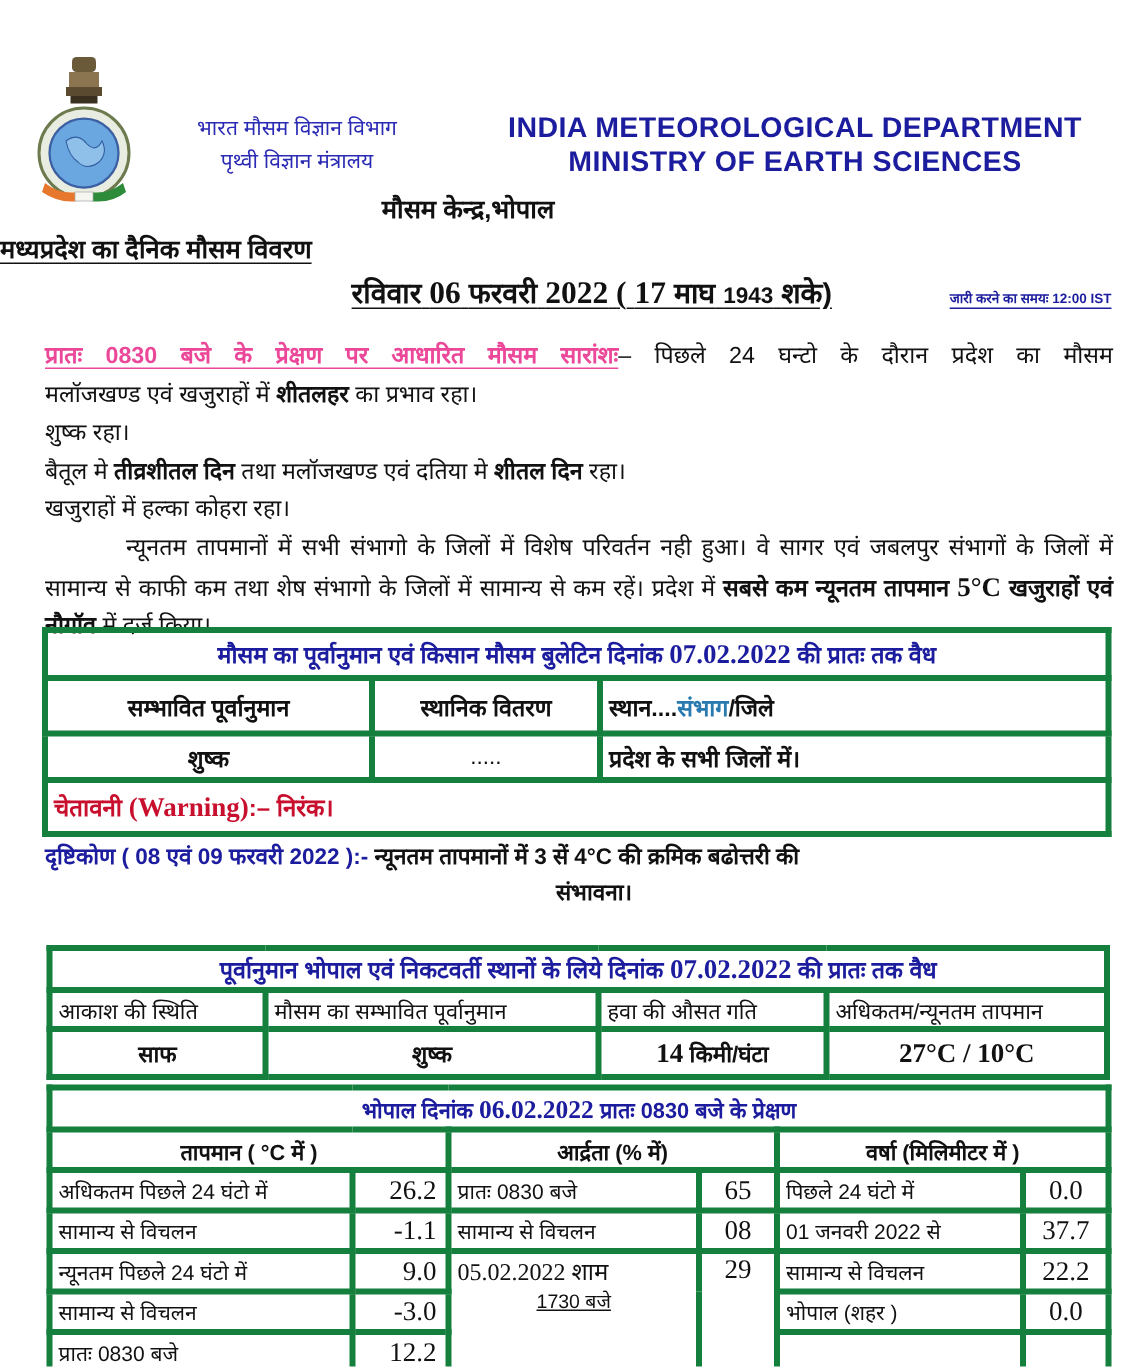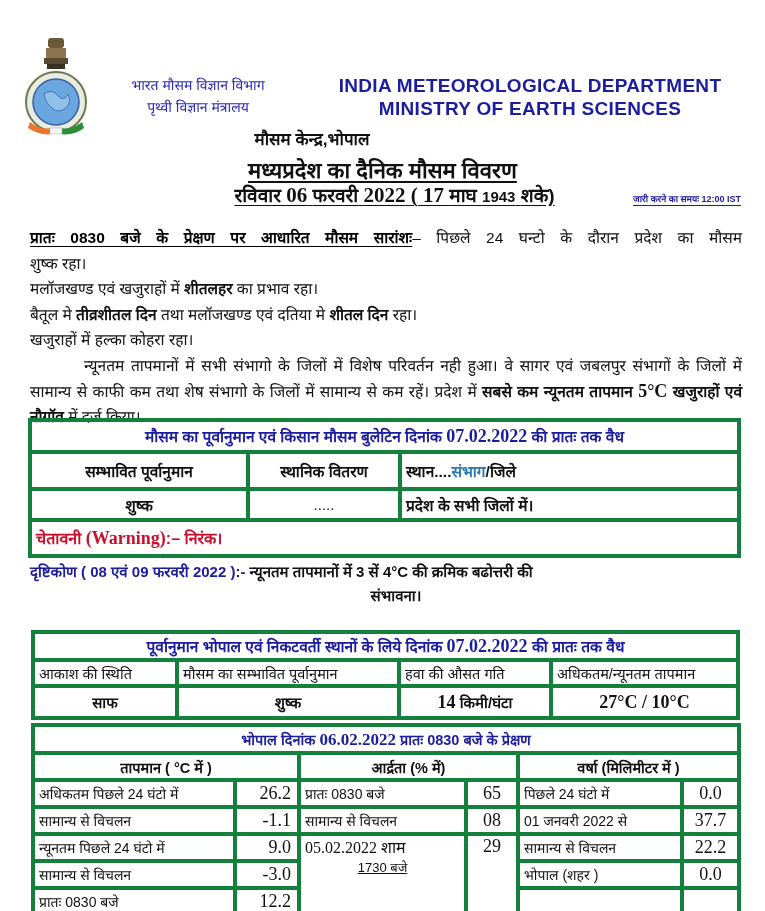--- a/index.html
+++ b/index.html
@@ -9,32 +9,32 @@
   }
   .abs { position: absolute; }
   .u { text-decoration: underline; text-underline-offset: 3px; }
 
   
   #logo { left: 18px; top: 36px; width: 76px; height: 100px; }
   #hi-org { left: 108px; top: 74px; width: 180px; text-align: center; font-size: 14px; line-height: 22px; color: #2a2ab5; }
   #en-org { left: 320px; top: 74px; width: 420px; text-align: center; font-size: 19px; line-height: 23px; font-weight: bold; color: #1c1c9e; letter-spacing: 0.3px; }
 
   #center-title { left: 0; width: 624px; top: 127px; text-align: center; font-size: 17px; font-weight: bold; color: #111; }
-  #daily-title  { left: 0; width: 765px; top: 154px; text-align: center; font-size: 22px; font-weight: bold; }
+  #daily-title  { left: 0; width: 765px; top: 154px; font-size: 17px; font-weight: bold; }
   #date-title   { left: 12px; width: 765px; top: 182px; text-align: center; font-size: 19px; font-weight: bold; }
   #date-title .num { font-family: "Liberation Serif", serif; font-size: 21px; }
   #date-title .sm { font-family: "Liberation Sans", sans-serif; font-size: 15px; }
   #issue-time { right: 24px; top: 192px; font-size: 9px; font-weight: bold; color: #1c1c9e; }
 
   
   #summary { left: 30px; width: 712px; top: 225px; font-size: 15.5px; line-height: 25.6px; }
   #summary p { margin: 0; }
   #summary .j { text-align: justify; text-align-last: justify; }
   #summary .indent { text-indent: 54px; }
-  #summary .lbl { color: #000000; font-weight: bold; text-decoration: underline; text-underline-offset: 3px; }
+  #summary .lbl { color: #ec4899; font-weight: bold; text-decoration: underline; text-underline-offset: 3px; }
   #summary .tmp { font-family: "Liberation Serif", serif; font-size: 18px; }
 
   table { border-collapse: collapse; position: absolute; }
   td { border: 4px solid #15803d; padding: 0 4px; font-size: 15px; white-space: nowrap; }
 
   
   #t1 { left: 28px; top: 418px; width: 713px; }
   #t1 td { height: 27px; }
   #t1 .hdr { text-align: center; color: #1c1c9e; font-weight: bold; font-size: 15.5px; height: 28px; }
   #t1 .hdr .num { font-family: "Liberation Serif", serif; font-size: 18px; }
@@ -111,22 +111,22 @@
     <span class="num">17</span>
     <span>माघ</span>
     <span class="sm">1943</span>
     <span>शके)</span>
   </span>
 </div>
 <div class="abs u" id="issue-time">जारी करने का समयः 12:00 IST</div>
 
 <div class="abs" id="summary">
   <p class="j"><span class="lbl">प्रातः 0830 बजे के प्रेक्षण पर आधारित मौसम सारांशः</span><span>– पिछले 24 घन्टो के दौरान प्रदेश का मौसम</span></p>
+  <p><span>मलॉजखण्ड एवं खजुराहों में </span><b>शीतलहर</b><span> का प्रभाव रहा।</span></p>
   <p>शुष्क रहा।</p>
-  <p><span>मलॉजखण्ड एवं खजुराहों में </span><b>शीतलहर</b><span> का प्रभाव रहा।</span></p>
   <p><span>बैतूल मे </span><b>तीव्रशीतल दिन</b><span> तथा मलॉजखण्ड एवं दतिया मे </span><b>शीतल दिन</b><span> रहा।</span></p>
   <p>खजुराहों में हल्का कोहरा रहा।</p>
   <p class="indent" style="text-align:justify;"><span>न्यूनतम तापमानों में सभी संभागो के जिलों में विशेष परिवर्तन नही हुआ। वे सागर एवं जबलपुर संभागों के जिलों में सामान्य से काफी कम तथा शेष संभागो के जिलों में सामान्य से कम</span> <span>रहें। प्रदेश में </span><b>सबसे कम न्यूनतम तापमान </b><b class="tmp">5°C</b><b> खजुराहों एवं नौगॉव</b><span> में दर्ज किया।</span></p>
 </div>
 
 <table id="t1">
   <tbody>
       <tr>
     <td class="hdr" colspan="3">
       <span>मौसम का पूर्वानुमान एवं किसान मौसम बुलेटिन दिनांक </span><span class="num">07.02.2022</span><span> की प्रातः तक वैध</span>

